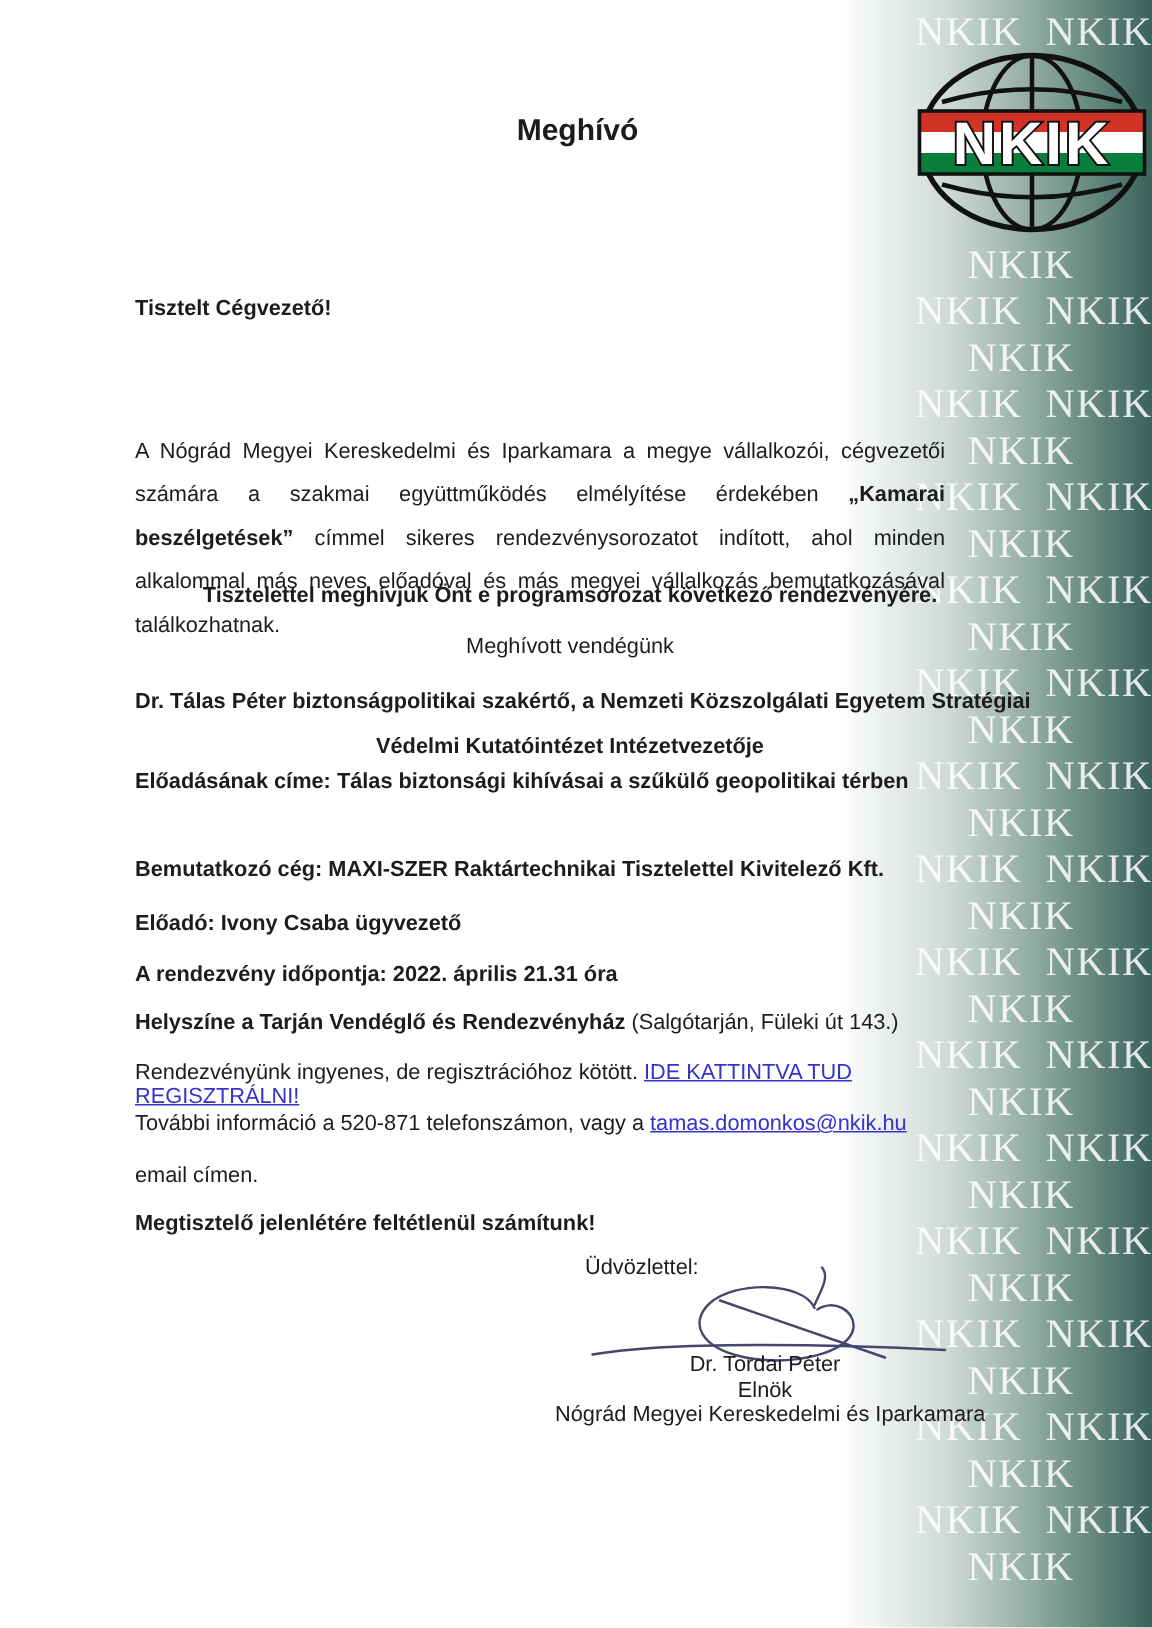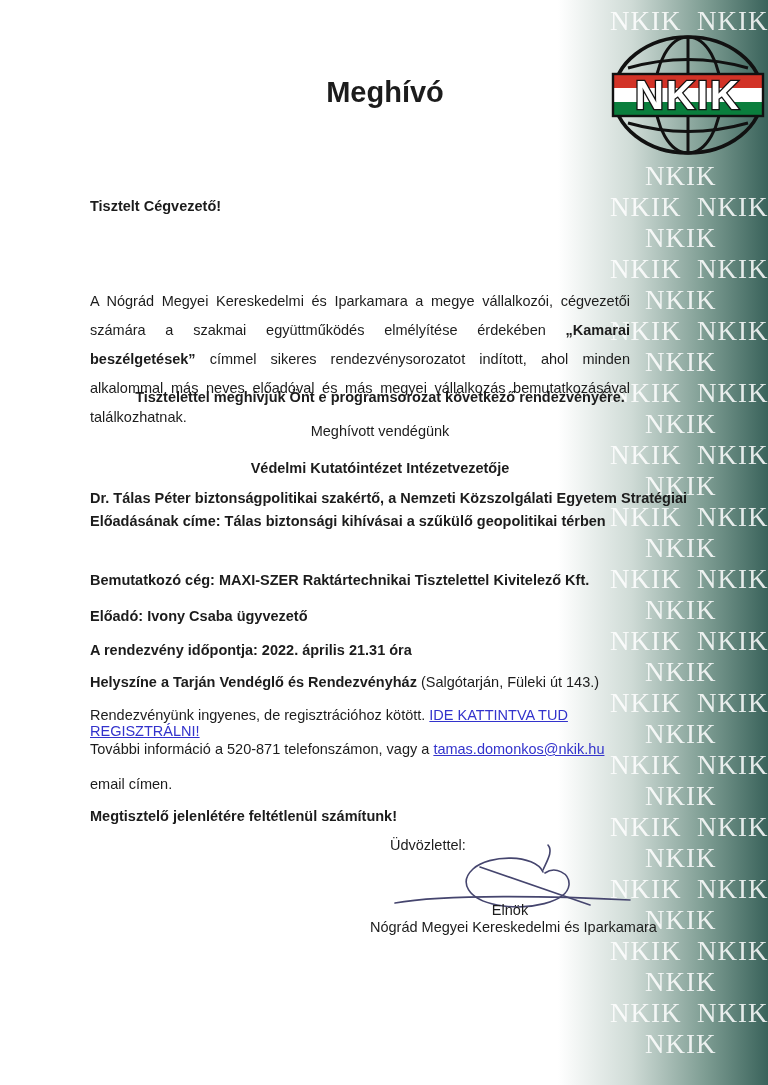--- a/index.html
+++ b/index.html
@@ -22,21 +22,21 @@
   
   .wm{
     position:absolute;
     font-family:"Liberation Serif",serif;
     font-size:27px;letter-spacing:1px;
     color:rgba(255,255,255,0.85);
     line-height:1;
   }
 
   
-  .doc-title{left:90px;top:76px;width:590px;font-size:29px;font-weight:bold;text-align:center;}
+  .doc-title{left:90px;top:76px;width:590px;font-size:20px;font-weight:bold;text-align:center;}
 
   
   .col{left:90px;width:540px;line-height:21px;}
   .wide{left:90px;width:580px;}
   .intro-par{left:90px;top:255px;width:540px;text-align:justify;line-height:29px;margin-top:32px;}
 
   a.link{color:#3333cc;text-decoration:underline;}
 
   .sig-block{left:370px;top:902px;width:280px;text-align:center;line-height:16.5px;}
 
@@ -121,22 +121,22 @@
 
 <div class="abs col b" style="top:196px;">Tisztelt Cégvezető!</div>
 
 <div class="abs intro-par">
   <span>A Nógrád Megyei Kereskedelmi és Iparkamara a megye vállalkozói, cégvezetői számára a szakmai együttműködés elmélyítése érdekében </span><span class="b">„Kamarai beszélgetések”</span><span> címmel sikeres rendezvénysorozatot indított, ahol minden alkalommal más neves előadóval és más megyei vállalkozás bemutatkozásával találkozhatnak.</span>
 </div>
 
 <div class="abs wide c b" style="top:389px;">Tisztelettel meghívjuk Önt e programsorozat következő rendezvényére.</div>
 <div class="abs wide c" style="top:423px;">Meghívott vendégünk</div>
 <div class="abs wide c b" style="top:453px;line-height:30px;">
+  <div class="nowrap">Dr. Tálas Péter biztonságpolitikai szakértő, a Nemzeti Közszolgálati Egyetem Stratégiai</div>
   <div class="nowrap">Védelmi Kutatóintézet  Intézetvezetője</div>
-  <div class="nowrap">Dr. Tálas Péter biztonságpolitikai szakértő, a Nemzeti Közszolgálati Egyetem Stratégiai</div>
 </div>
 
 <div class="abs col b" style="top:511px;">Előadásának címe: Tálas biztonsági kihívásai a szűkülő geopolitikai térben</div>
 <div class="abs wide b" style="top:572px;">Bemutatkozó cég: MAXI-SZER Raktártechnikai Tisztelettel Kivitelező Kft.</div>
 <div class="abs col b" style="top:606px;">Előadó: Ivony Csaba ügyvezető</div>
 <div class="abs col b" style="top:640px;">A rendezvény időpontja: 2022. április 21.31 óra</div>
 
 <div class="abs wide" style="top:674px;">
   <span class="b">Helyszíne a Tarján Vendéglő és Rendezvényház</span><span> (Salgótarján, Füleki út 143.)</span>
 </div>
@@ -160,15 +160,16 @@
     <g fill="none" stroke="#45456e" stroke-width="1.6" stroke-linecap="round">
       <path d="M163,3 C168,9 163,17 158,28"></path>
       <path d="M158,30 C150,12 104,12 88,27 C74,40 82,57 112,63 C144,69 182,60 184,43 C185,31 170,24 160,31"></path>
       <path d="M95,25 L205,63"></path>
       <path d="M10,61 C60,52 170,54 245,58"></path>
     </g>
   </svg>
 </div>
 
 <div class="abs sig-block">
+  <div>Dr. Tordai Péter</div>
   <div>Elnök</div>
   <div class="nowrap">Nógrád Megyei Kereskedelmi és Iparkamara</div>
 </div>
 
 </body></html>

